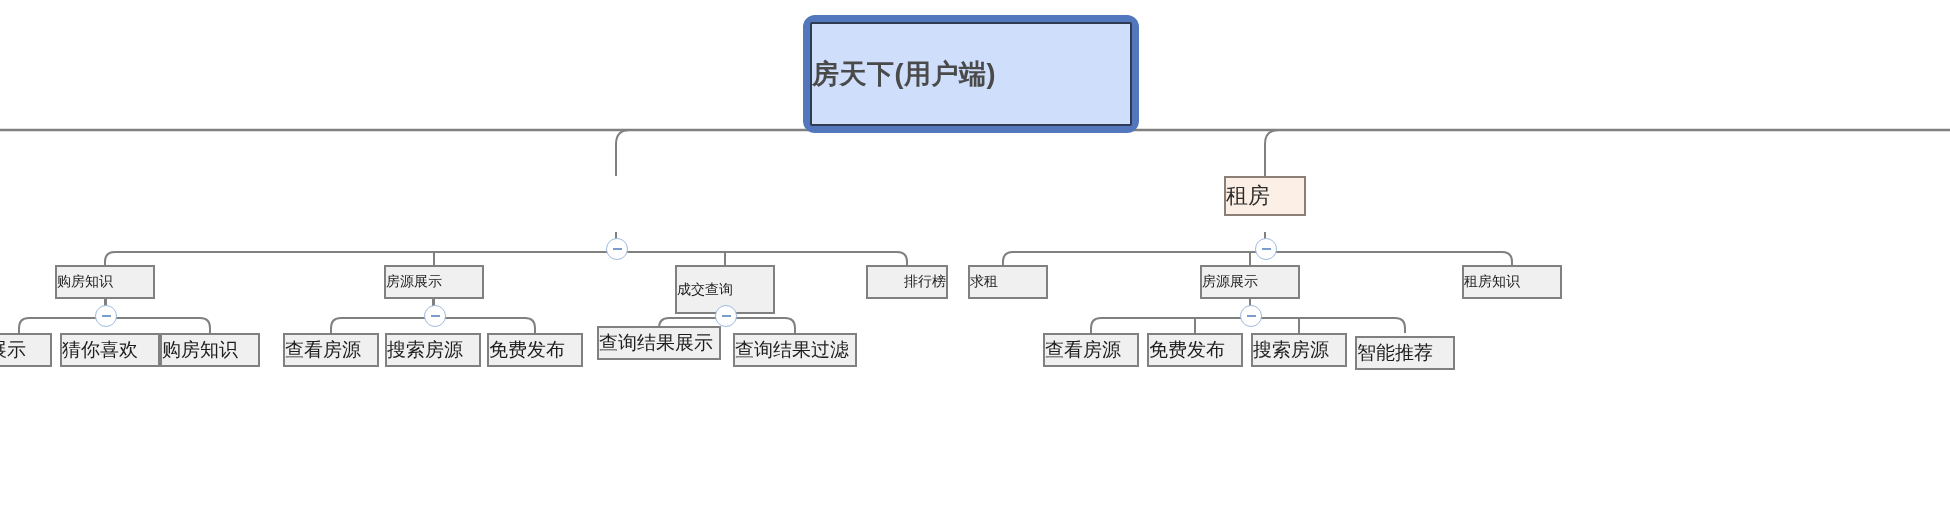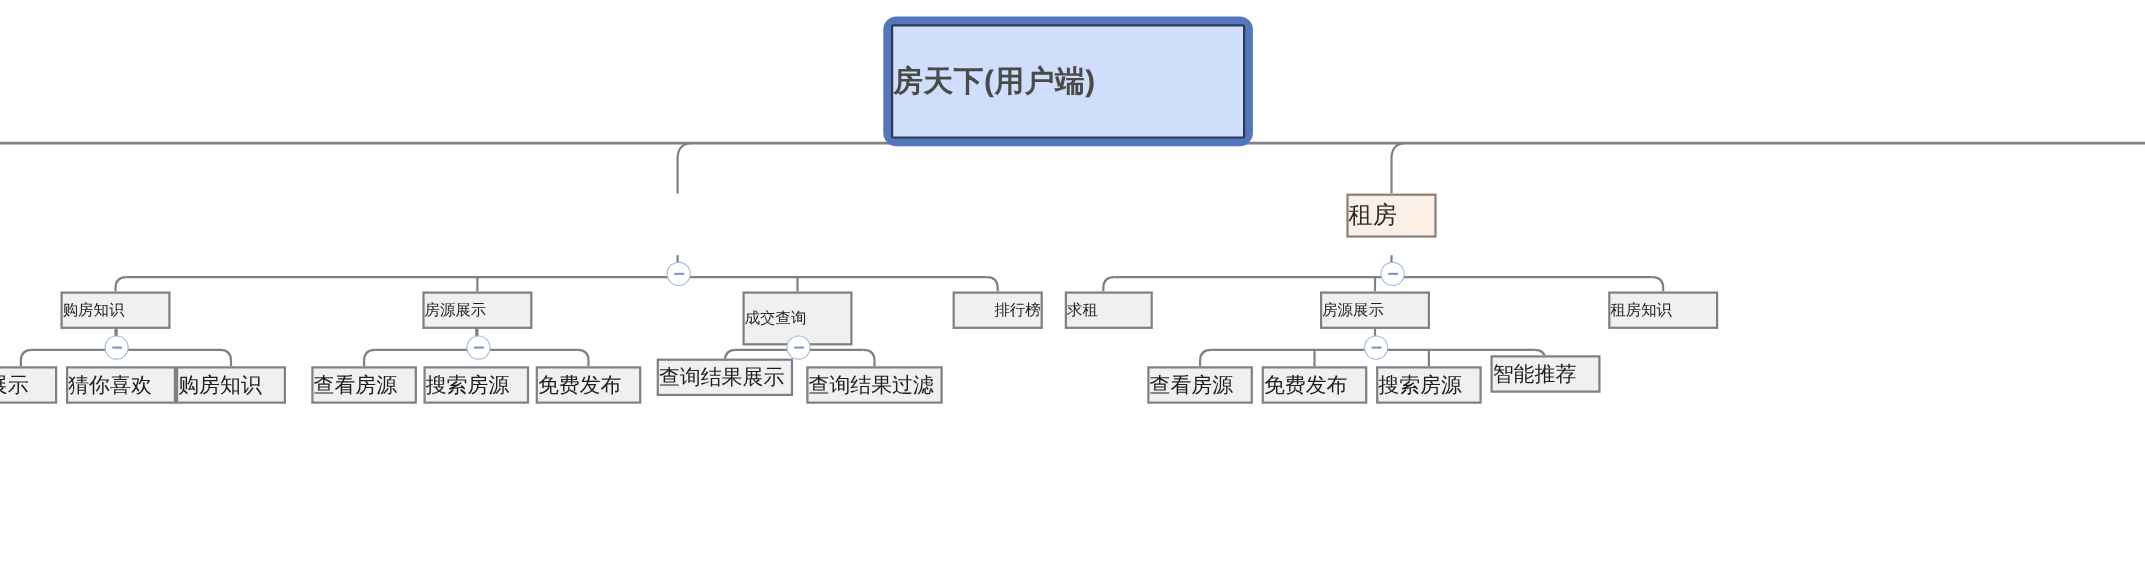--- a/index.html
+++ b/index.html
@@ -190,16 +190,16 @@
     </div>
     <div class="node lvl4" style="left: 1043px; top: 333px; width: 96px; height: 34px;">
       <span>查看房源</span>
     </div>
     <div class="node lvl4" style="left: 1147px; top: 333px; width: 96px; height: 34px;">
       <span>免费发布</span>
     </div>
     <div class="node lvl4" style="left: 1251px; top: 333px; width: 96px; height: 34px;">
       <span>搜索房源</span>
     </div>
-    <div class="node lvl4" style="left: 1355px; top: 323px; width: 100px; height: 34px;">
+    <div class="node lvl4" style="left: 1355px; top: 336px; width: 100px; height: 34px;">
       <span>智能推荐</span>
     </div>
   </div>
 
 </body></html>

